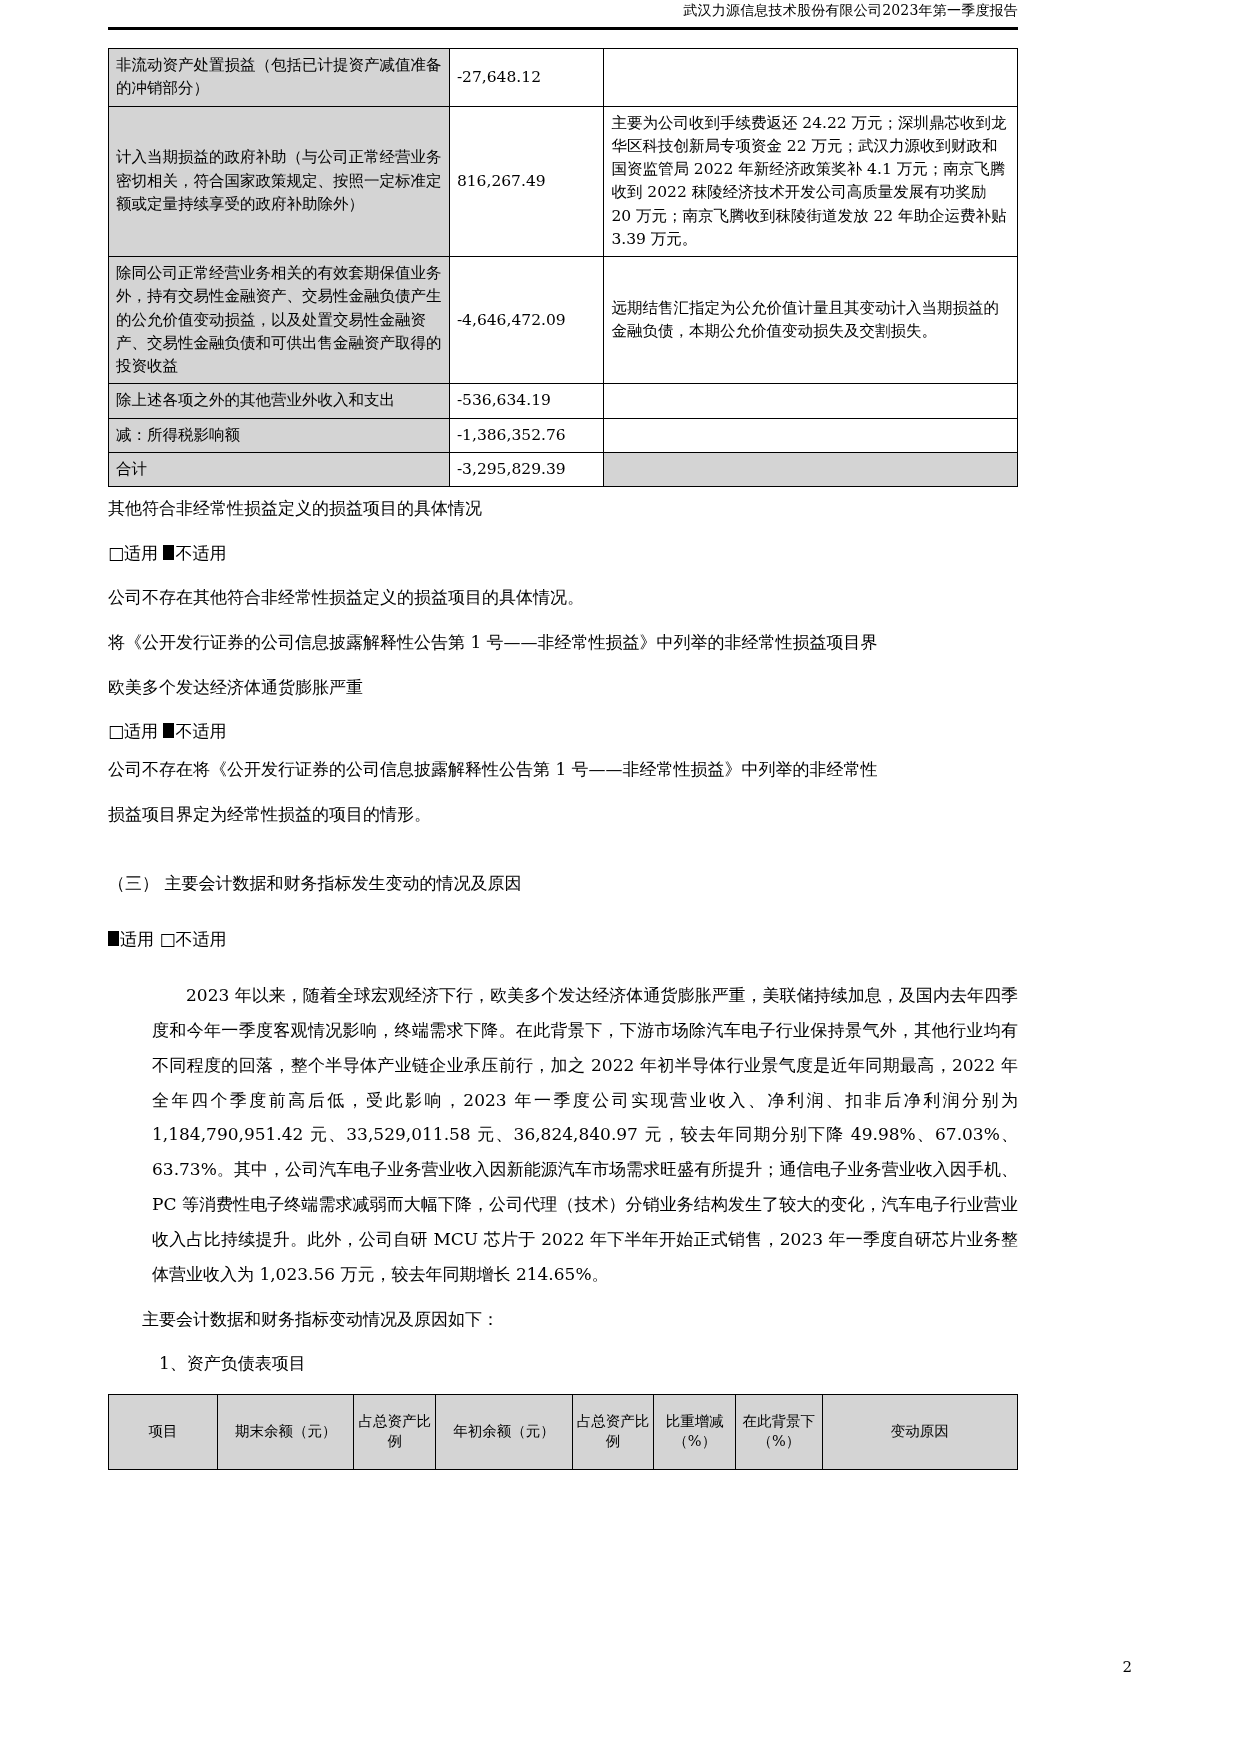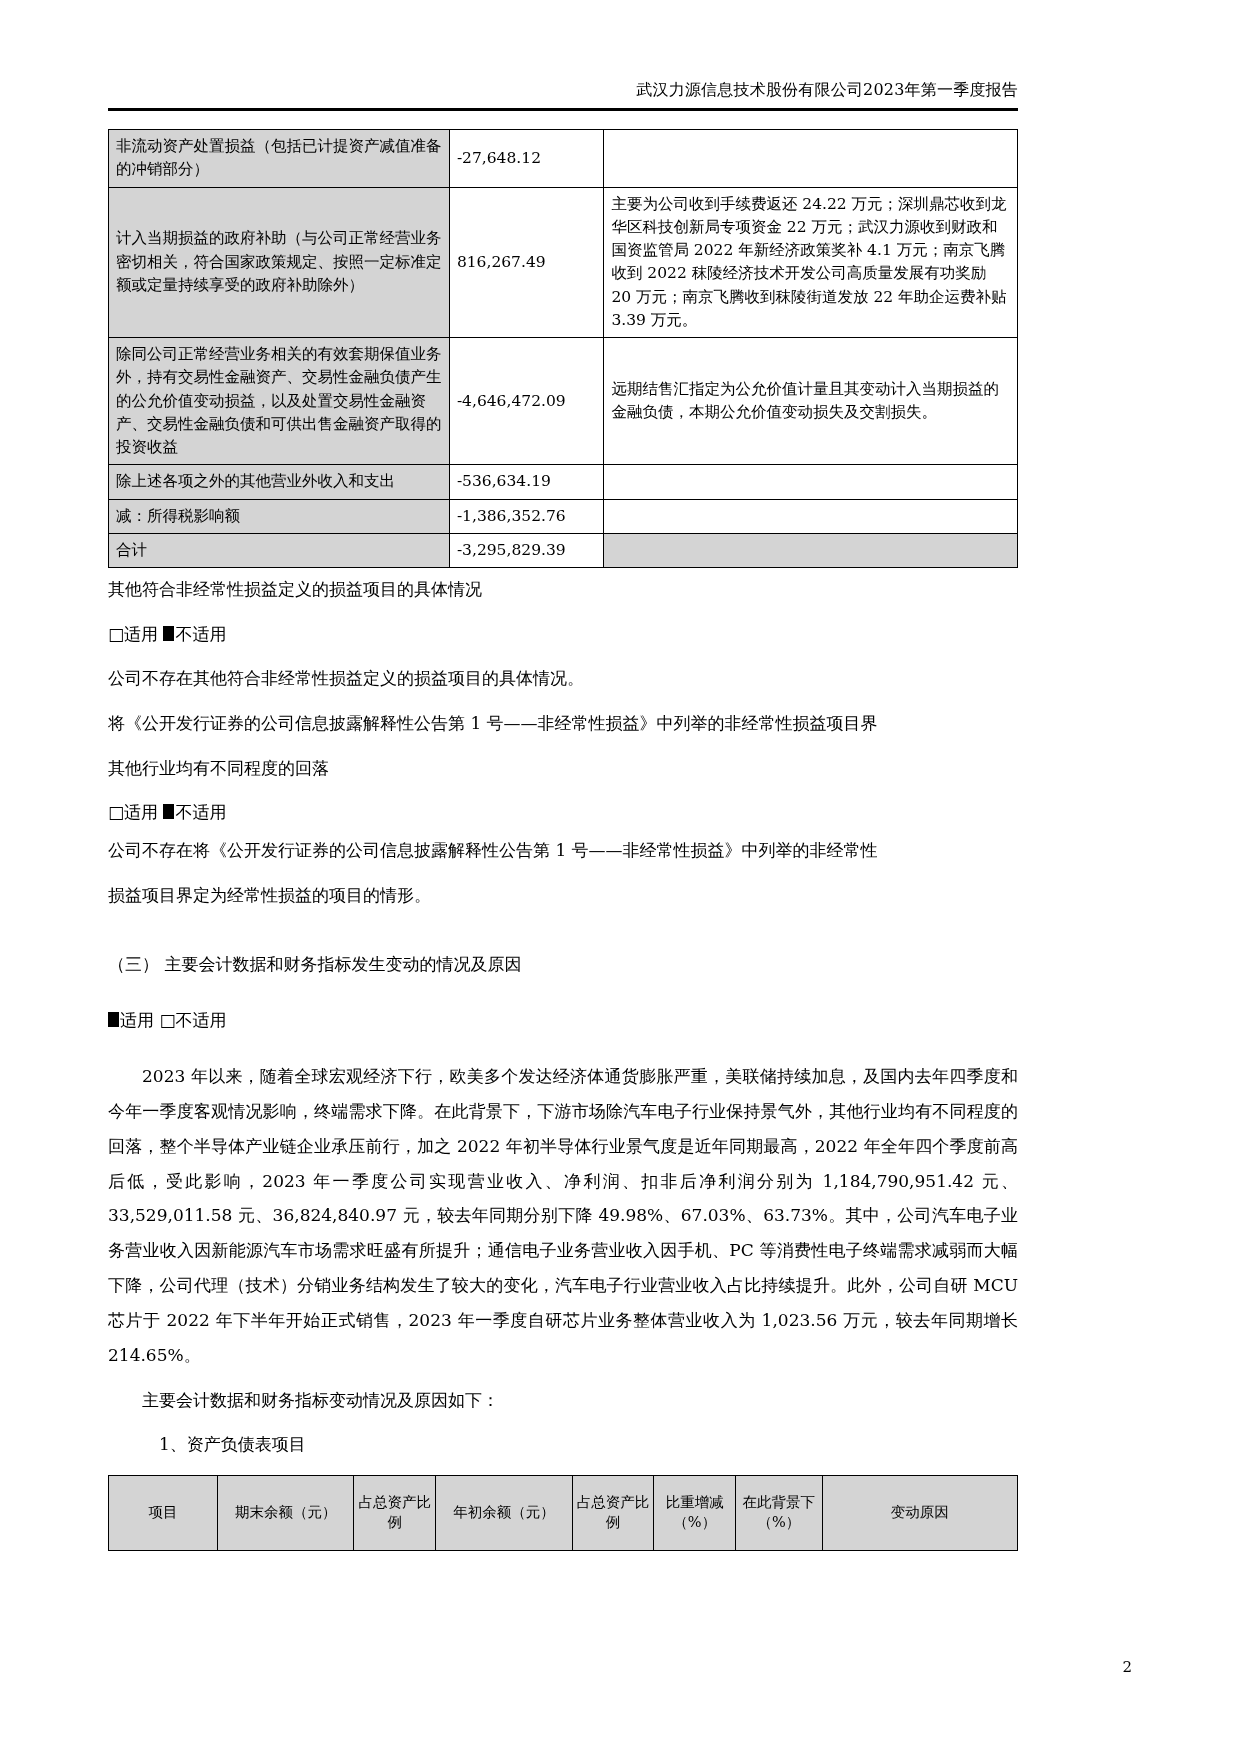--- a/index.html
+++ b/index.html
@@ -23,23 +23,22 @@
   }
   .content {
     position: absolute;
     left: 108px;
     top: 0;
     width: 910px;
   }
 
   
   .page-header {
-    padding-top: 78px;
     text-align: right;
-    font-size: 16px;
+    font-size: 14px;
     line-height: 1.5;
     letter-spacing: 0.2px;
     color: #000;
   }
   .header-rule {
     margin-top: 6px;
     border-bottom: 3px solid #000;
     width: 100%;
   }
 
@@ -78,21 +77,21 @@
   
   p.doc {
     font-size: 17px;
     line-height: 2.05;
     margin: 10px 0 0 0;
     text-align: justify;
     text-justify: inter-ideograph;
   }
   p.tight { margin-top: 4px; }
   p.gap   { margin-top: 22px; }
-  p.indent2 { text-indent: 2em; }
+  p.indent2 { text-indent: 2em; margin-left: 44px; }
   .checkline {
     font-size: 17px;
     line-height: 2.0;
     margin: 10px 0 0 0;
   }
   .box-empty::before { content: "\25A1"; }
   .box-filled {
     display: inline-block;
     width: 9px;
     height: 13px;
@@ -195,21 +194,21 @@
     <p class="doc tight">其他符合非经常性损益定义的损益项目的具体情况</p>
 
     <div class="checkline">
       <span class="box-empty"></span><span>适用</span>
       <span class="box-filled"></span><span>不适用</span>
     </div>
 
     <p class="doc">公司不存在其他符合非经常性损益定义的损益项目的具体情况。</p>
 
     <p class="doc">将《公开发行证券的公司信息披露解释性公告第 1 号——非经常性损益》中列举的非经常性损益项目界</p>
-    <p class="doc">其他行业均有不同程度的回落</p>
+    <p class="doc">欧美多个发达经济体通货膨胀严重</p>
 
     <div class="checkline">
       <span class="box-empty"></span><span>适用</span>
       <span class="box-filled"></span><span>不适用</span>
     </div>
 
     <p class="doc tight">公司不存在将《公开发行证券的公司信息披露解释性公告第 1 号——非经常性损益》中列举的非经常性</p>
     <p class="doc">损益项目界定为经常性损益的项目的情形。</p>
 
     <p class="heading">（三） 主要会计数据和财务指标发生变动的情况及原因</p>

